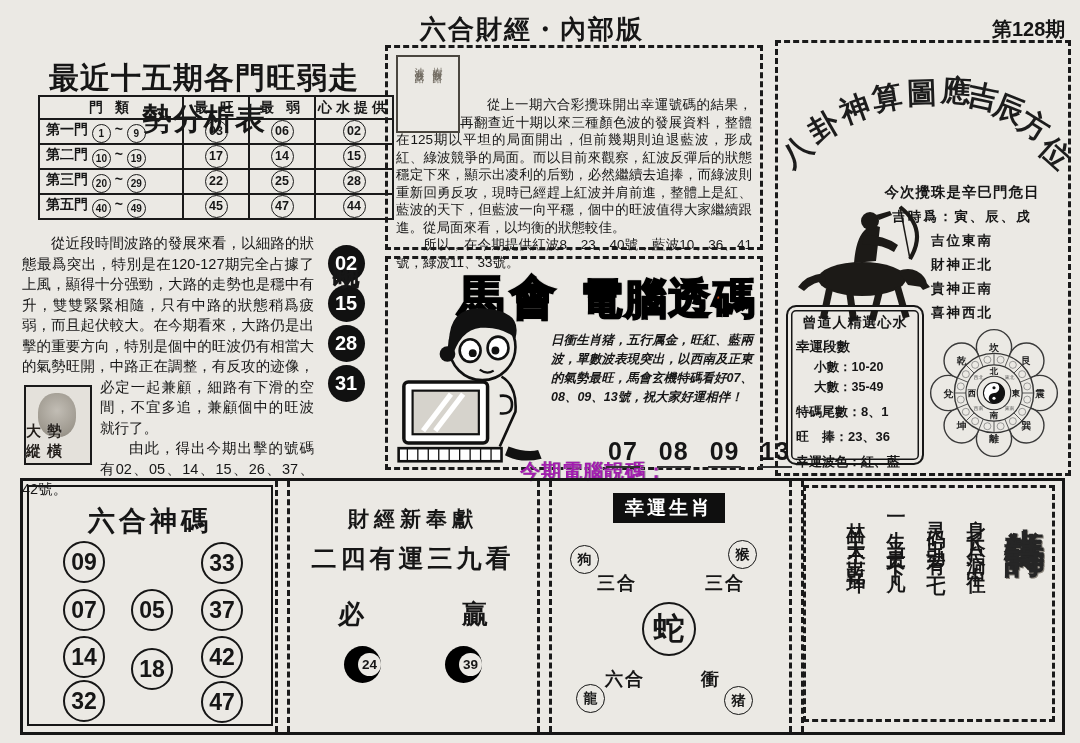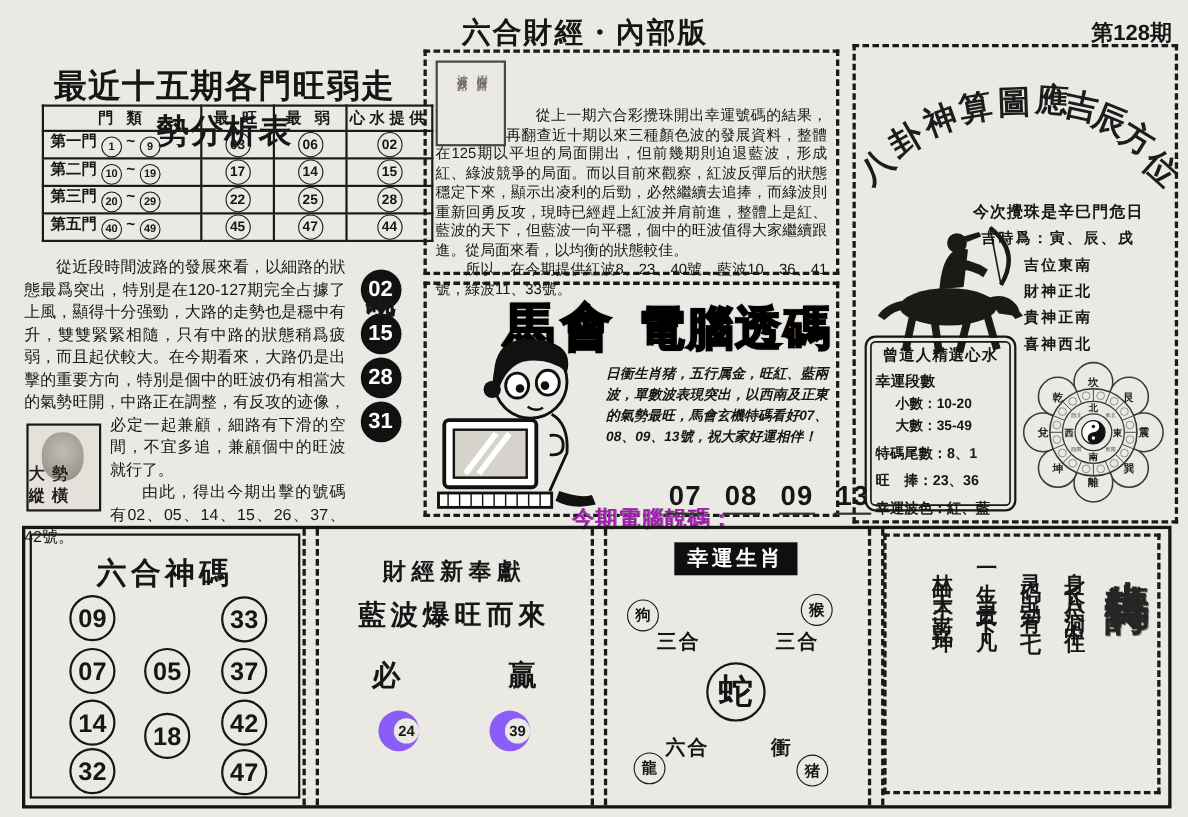--- a/index.html
+++ b/index.html
@@ -79,21 +79,21 @@
   #s1-title{position:absolute;left:0;top:16px;width:100%;text-align:center;font-size:27px;font-weight:bold;letter-spacing:4px;}
   .ncirc{position:absolute;width:38px;height:38px;border:2.5px solid #161616;border-radius:50%;
          font-size:23px;font-weight:bold;display:flex;align-items:center;justify-content:center;}
   .vsep{position:absolute;top:0;bottom:0;width:9px;border-left:3px dashed #1a1a1a;border-right:3px dashed #1a1a1a;}
   #s2{position:absolute;left:268px;top:0;width:244px;height:245px;}
   #s2-title{margin-top:24px;text-align:center;font-size:21px;font-weight:bold;font-family:"Liberation Serif",serif;letter-spacing:5px;}
   .poemline{text-align:center;font-size:25px;font-weight:bold;letter-spacing:4px;margin-top:9px;}
   #mustwin{display:flex;justify-content:space-between;width:150px;margin:22px auto 0 auto;
            font-size:26px;font-weight:bold;font-family:"Liberation Serif",serif;}
   #balls{display:flex;justify-content:center;gap:64px;margin-top:14px;}
-  .ball{width:37px;height:37px;border-radius:50%;background:#8b5cf6;position:relative;}
+  .ball{width:37px;height:37px;border-radius:50%;background:#000000;position:relative;}
   .ball .win{position:absolute;right:0px;top:7px;width:23px;height:23px;border-radius:50%;background:#ebe9e4;
              display:flex;align-items:center;justify-content:center;font-size:13.5px;font-weight:bold;}
   #s3{position:absolute;left:530px;top:0;width:240px;height:245px;}
   #s3-header{position:absolute;left:60px;top:12px;width:112px;height:30px;background:#0f0f0f;color:#fff;
              font-size:19px;font-weight:bold;display:flex;align-items:center;justify-content:center;letter-spacing:3px;}
   .zcirc{position:absolute;width:27px;height:27px;border:1.8px solid #161616;border-radius:50%;
          font-size:14px;font-weight:bold;display:flex;align-items:center;justify-content:center;}
   .zrel{position:absolute;font-size:18px;font-weight:bold;letter-spacing:2px;}
   #zcenter{position:absolute;width:50px;height:50px;border:2.5px solid #161616;border-radius:50%;
            font-size:31px;font-weight:bold;display:flex;align-items:center;justify-content:center;}
@@ -352,21 +352,21 @@
         <div class="ncirc" style="left: 102px; top: 161px;">18</div>
         <div class="ncirc" style="left: 172px; top: 149px;">42</div>
         <div class="ncirc" style="left: 34px; top: 193px;">32</div>
         <div class="ncirc" style="left: 172px; top: 194px;">47</div>
       </div>
 
     <div class="vsep" style="left:252px;"></div>
 
     <div id="s2">
       <div id="s2-title">財經新奉獻</div>
-      <div class="poemline">藍波爆旺而來</div>
+      <div class="poemline">二四有運三九看</div>
       <div id="mustwin">
         <span>必</span>
         <span>贏</span>
       </div>
       <div id="balls">
           <div class="ball">
             <div class="win">24</div>
           </div>
           <div class="ball">
             <div class="win">39</div>

